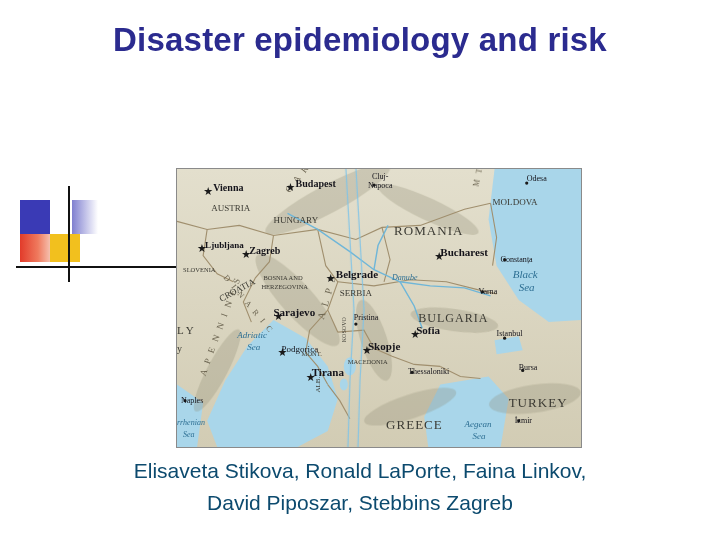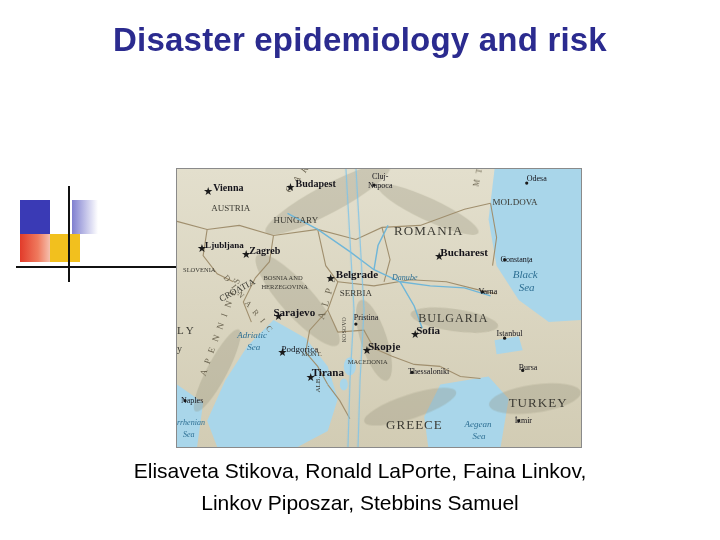--- a/index.html
+++ b/index.html
@@ -117,21 +117,21 @@
     width: 100%;
     height: 100%;
   }
   .credits {
     position: absolute;
     left: 30px;
     top: 455px;
     width: 660px;
     text-align: center;
     font-size: 21px;
-    color: #000000;
+    color: #0c4a6e;
     line-height: 1.5;
   }
   .credits .line {
     display: block;
   }
 </style>
 </head>
 <body>
 
 <div class="slide">
@@ -304,16 +304,16 @@
         <text x="134" y="206" font-size="11" font-weight="bold">Tirana</text>
         <text x="230" y="204" font-size="8">Thessaloniki</text>
         <text x="336" y="252" font-size="8">İzmir</text>
         <text x="4" y="232" font-size="8">Naples</text>
       </g>
     </svg>
   </div>
 
   <div class="credits">
     <span class="line">Elisaveta Stikova, Ronald LaPorte, Faina Linkov,</span>
-    <span class="line">Linkov Piposzar, Stebbins Samuel</span>
+    <span class="line">David Piposzar, Stebbins Zagreb</span>
   </div>
 
 </div>
 
 </body></html>

